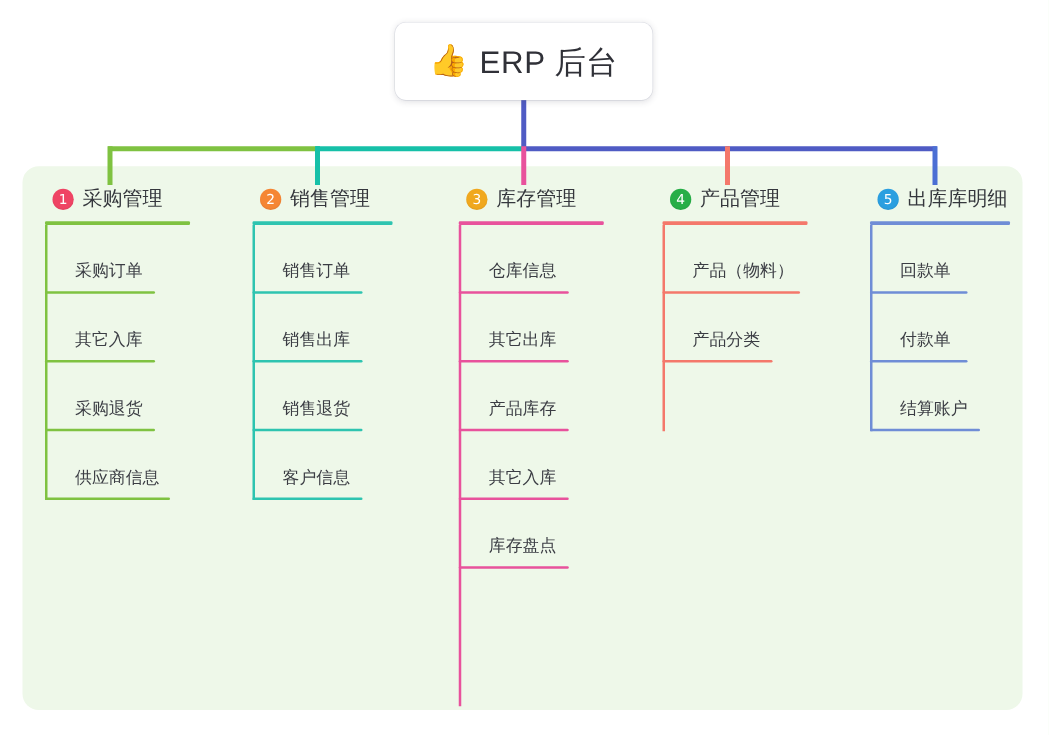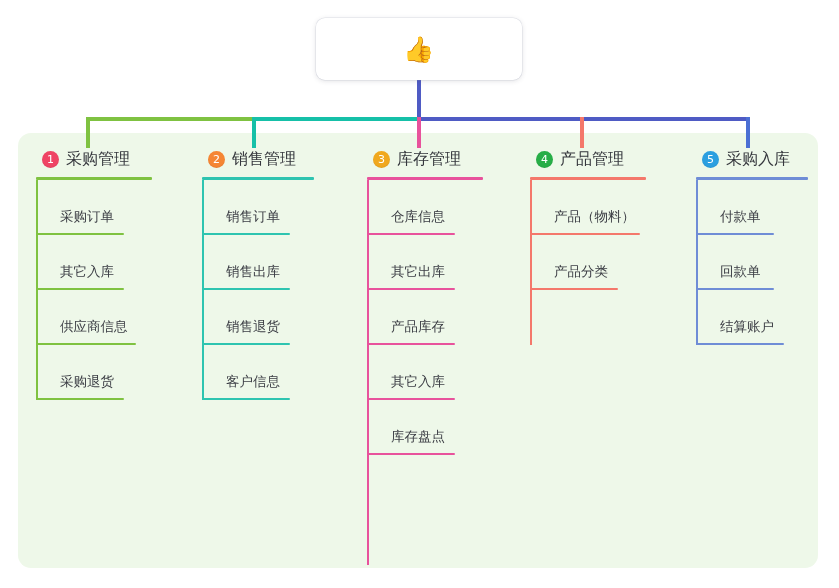--- a/index.html
+++ b/index.html
@@ -80,20 +80,21 @@
       <line x1="88" y1="117" x2="88" y2="148" stroke="#7fc241" stroke-width="4" stroke-linecap="butt"></line>
       <line x1="254" y1="117" x2="254" y2="148" stroke="#16c0a8" stroke-width="4" stroke-linecap="butt"></line>
       <line x1="419" y1="117" x2="419" y2="148" stroke="#e8529c" stroke-width="4" stroke-linecap="butt"></line>
       <line x1="582" y1="117" x2="582" y2="148" stroke="#f4786b" stroke-width="4" stroke-linecap="butt"></line>
       <line x1="748" y1="117" x2="748" y2="148" stroke="#4b6fd4" stroke-width="4" stroke-linecap="butt"></line>
     </svg>
 
   <div class="root-card">
     <div class="root-inner">
       <span class="root-emoji">👍</span>
+      <span class="root-title">ERP 后台</span>
     </div>
   </div>
 
   <div id="columns">
       <div class="col" style="left: 36px;">
         <div class="col-head">
           <span class="badge" style="background: rgb(239, 68, 100);">1</span>
           <span class="col-title">采购管理</span>
         </div>
         <div class="head-rule" style="width: 116px; background: rgb(127, 194, 65);"></div>
@@ -101,26 +102,26 @@
           <div class="spine" style="height: 220px; background: rgb(127, 194, 65);"></div>
           <div class="leaf">
             <span class="leaf-label">采购订单</span>
             <div class="leaf-rule" style="width: 88px; background: rgb(127, 194, 65);"></div>
           </div>
           <div class="leaf">
             <span class="leaf-label">其它入库</span>
             <div class="leaf-rule" style="width: 88px; background: rgb(127, 194, 65);"></div>
           </div>
           <div class="leaf">
+            <span class="leaf-label">采购退货</span>
+            <div class="leaf-rule" style="width: 88px; background: rgb(127, 194, 65);"></div>
+          </div>
+          <div class="leaf">
             <span class="leaf-label">供应商信息</span>
             <div class="leaf-rule" style="width: 100px; background: rgb(127, 194, 65);"></div>
-          </div>
-          <div class="leaf">
-            <span class="leaf-label">采购退货</span>
-            <div class="leaf-rule" style="width: 88px; background: rgb(127, 194, 65);"></div>
           </div>
         </div>
       </div>
       <div class="col" style="left: 202px;">
         <div class="col-head">
           <span class="badge" style="background: rgb(245, 134, 52);">2</span>
           <span class="col-title">销售管理</span>
         </div>
         <div class="head-rule" style="width: 112px; background: rgb(46, 196, 176);"></div>
         <div class="leaves" style="height: 160px;">
@@ -187,33 +188,33 @@
           </div>
           <div class="leaf">
             <span class="leaf-label">产品分类</span>
             <div class="leaf-rule" style="width: 88px; background: rgb(244, 120, 107);"></div>
           </div>
         </div>
       </div>
       <div class="col" style="left: 696px;">
         <div class="col-head">
           <span class="badge" style="background: rgb(43, 159, 224);">5</span>
-          <span class="col-title">采购入库</span>
+          <span class="col-title">出库库明细</span>
         </div>
         <div class="head-rule" style="width: 112px; background: rgb(111, 141, 214);"></div>
         <div class="leaves" style="height: 165px;">
           <div class="spine" style="height: 165px; background: rgb(111, 141, 214);"></div>
           <div class="leaf">
+            <span class="leaf-label">回款单</span>
+            <div class="leaf-rule" style="width: 78px; background: rgb(111, 141, 214);"></div>
+          </div>
+          <div class="leaf">
             <span class="leaf-label">付款单</span>
             <div class="leaf-rule" style="width: 78px; background: rgb(111, 141, 214);"></div>
           </div>
           <div class="leaf">
-            <span class="leaf-label">回款单</span>
-            <div class="leaf-rule" style="width: 78px; background: rgb(111, 141, 214);"></div>
-          </div>
-          <div class="leaf">
             <span class="leaf-label">结算账户</span>
             <div class="leaf-rule" style="width: 88px; background: rgb(111, 141, 214);"></div>
           </div>
         </div>
       </div>
     </div>
 </div>
 
 </body></html>

